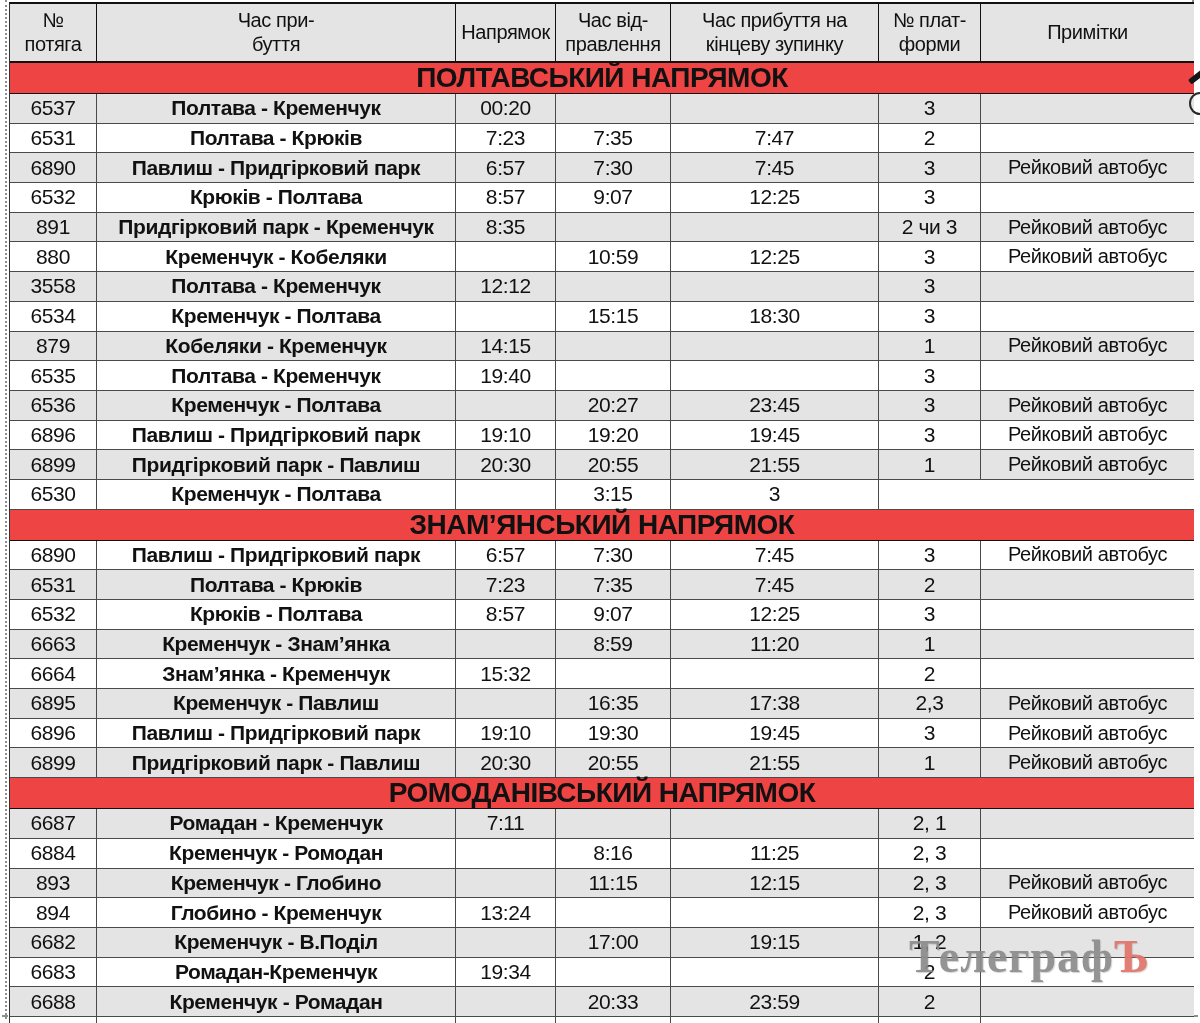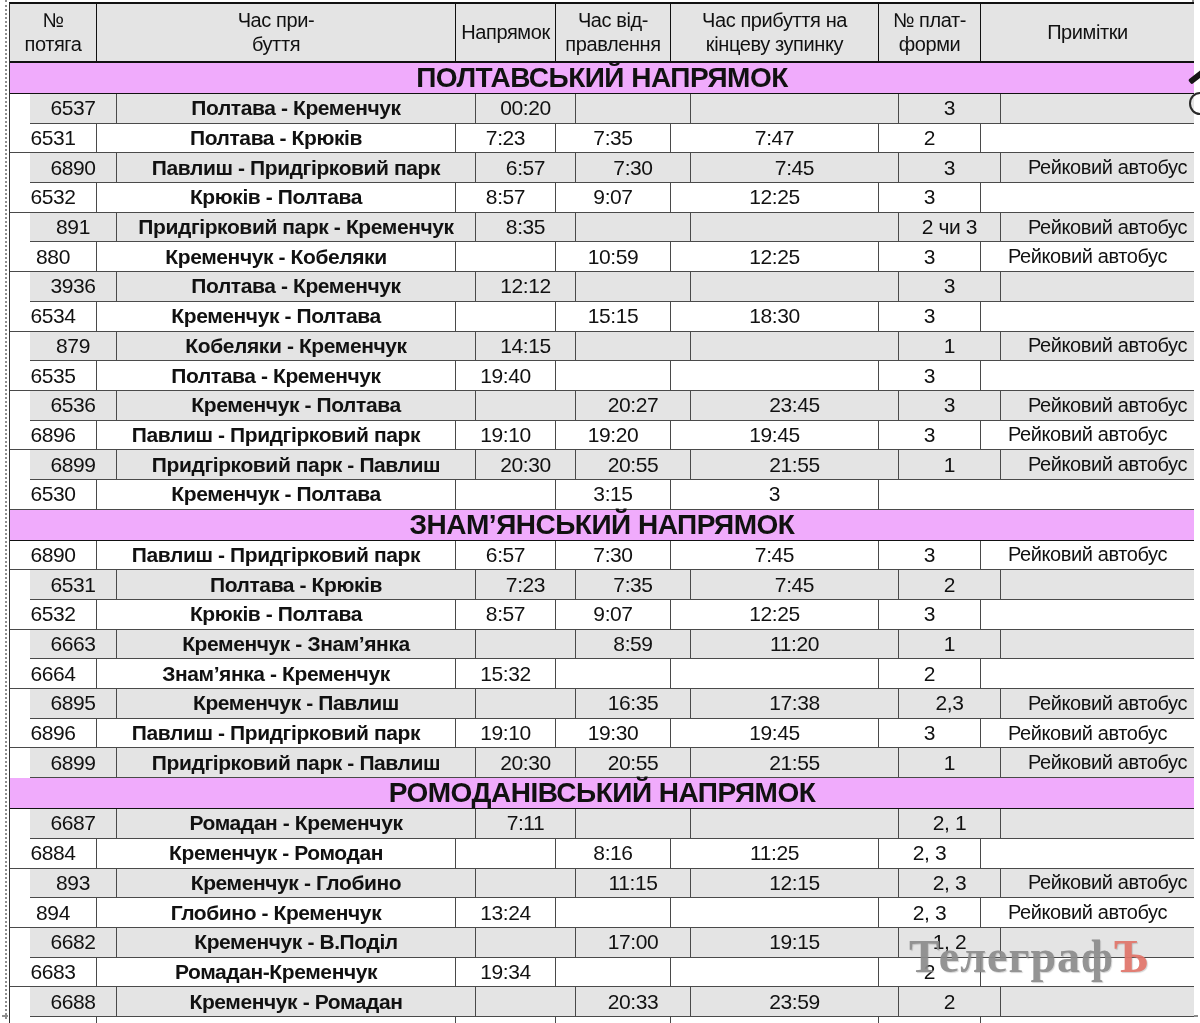--- a/index.html
+++ b/index.html
@@ -21,26 +21,26 @@
   .grid7{display:grid;grid-template-columns:87px 359px 100px 115px 208px 102px 213px;}
   .thead{height:57px;border-bottom:2px solid #111;}
   .hcell{
     background:var(--shade,#e4e4e4);
     display:flex;align-items:center;justify-content:center;text-align:center;
     font-size:20px;line-height:1.18;letter-spacing:-0.4px;
     white-space:pre-line;border-right:1px solid #111;box-sizing:border-box;
   }
   .hcell.last{border-right:none;text-align:center;}
   .band{
-    height:30px;border-bottom:1px solid #111;background:#f0abfc;
+    height:30px;border-bottom:1px solid #111;background:#ef4444;
     display:flex;align-items:center;justify-content:center;
     font-weight:bold;font-size:28px;letter-spacing:-0.5px;
   }
   .row{height:28.7px;border-bottom:1px solid #4a4a4a;background:#fff;}
-  .row.shaded{background:var(--shade,#e4e4e4);margin-left:20px;}
+  .row.shaded{background:var(--shade,#e4e4e4);}
   .cell{
     display:flex;align-items:center;justify-content:center;
     font-size:21px;letter-spacing:-0.4px;white-space:nowrap;overflow:hidden;
     border-right:1px solid #4a4a4a;box-sizing:border-box;
   }
   .cell.last{border-right:none;}
   .cell.route{font-weight:bold;}
   .cell.note{font-size:20px;}
 
   .watermark{
@@ -129,21 +129,21 @@
         <div class="row grid7">
           <div class="cell train">880</div>
           <div class="cell route">Кременчук - Кобеляки</div>
           <div class="cell time"></div>
           <div class="cell time">10:59</div>
           <div class="cell time">12:25</div>
           <div class="cell platform">3</div>
           <div class="cell note last">Рейковий автобус</div>
         </div>
         <div class="row grid7 shaded">
-          <div class="cell train">3936</div>
+          <div class="cell train">3558</div>
           <div class="cell route">Полтава - Кременчук</div>
           <div class="cell time">12:12</div>
           <div class="cell time"></div>
           <div class="cell time"></div>
           <div class="cell platform">3</div>
           <div class="cell note last"></div>
         </div>
         <div class="row grid7">
           <div class="cell train">6534</div>
           <div class="cell route">Кременчук - Полтава</div>

